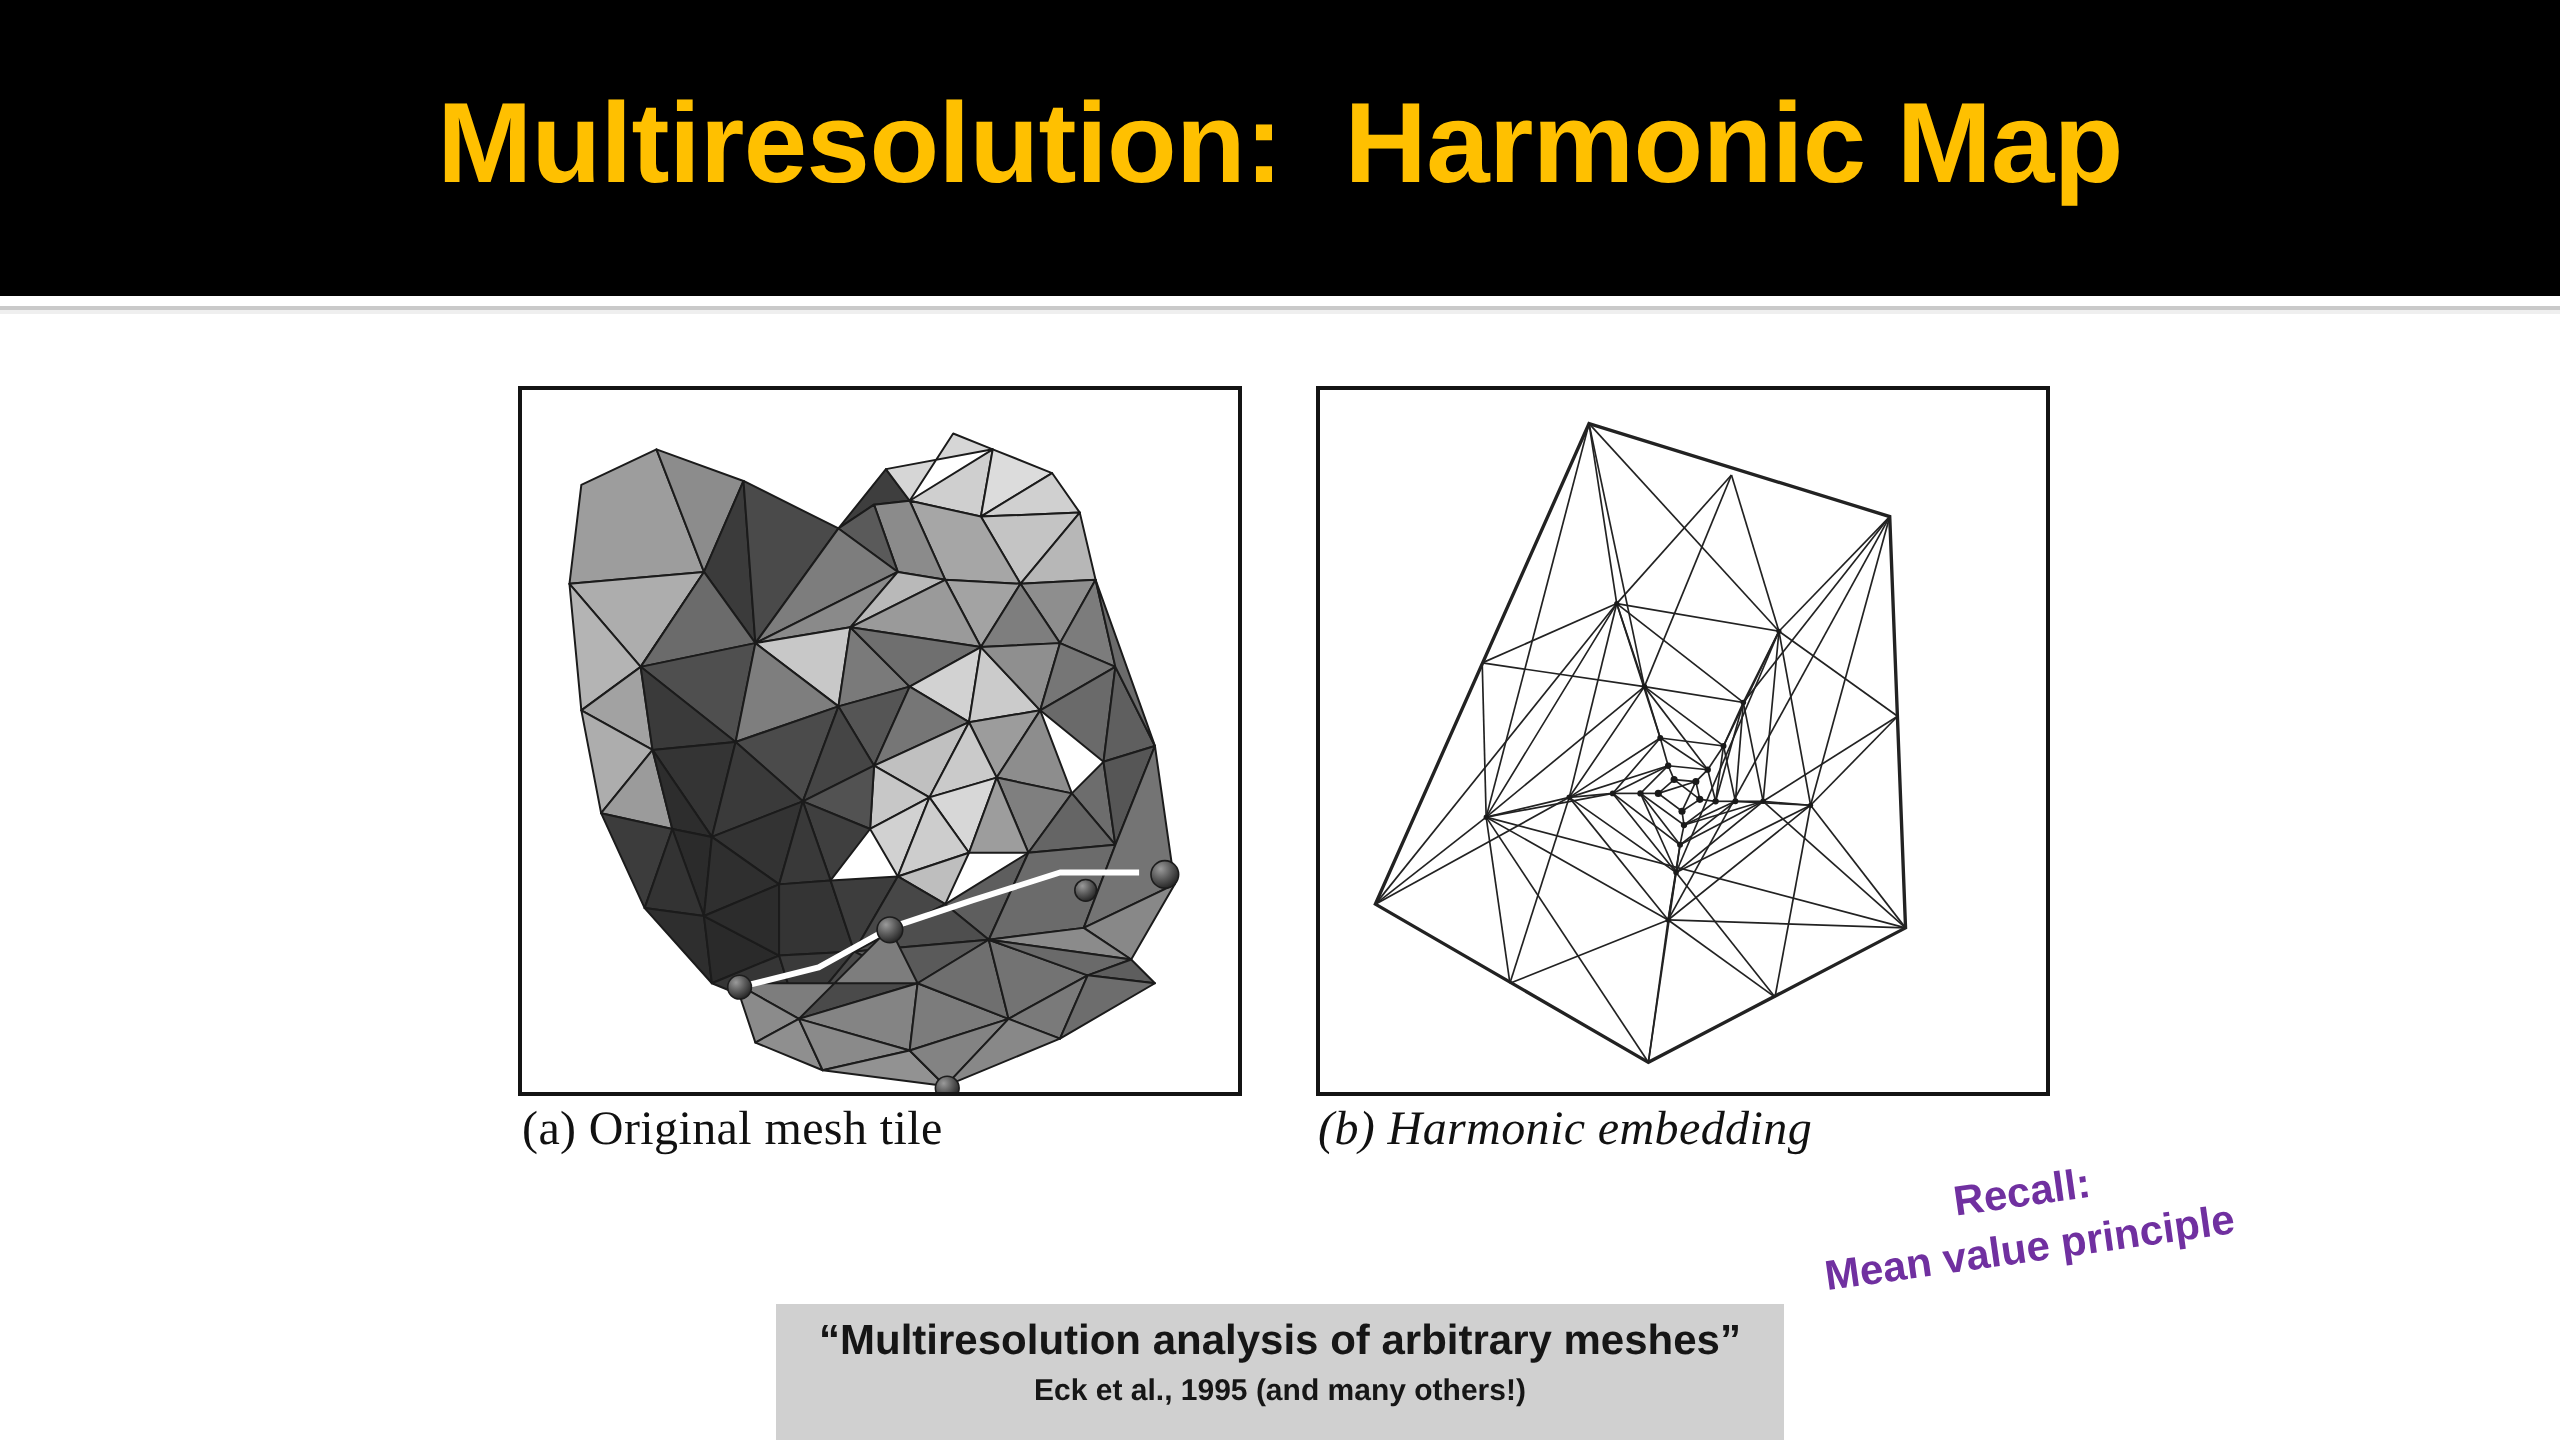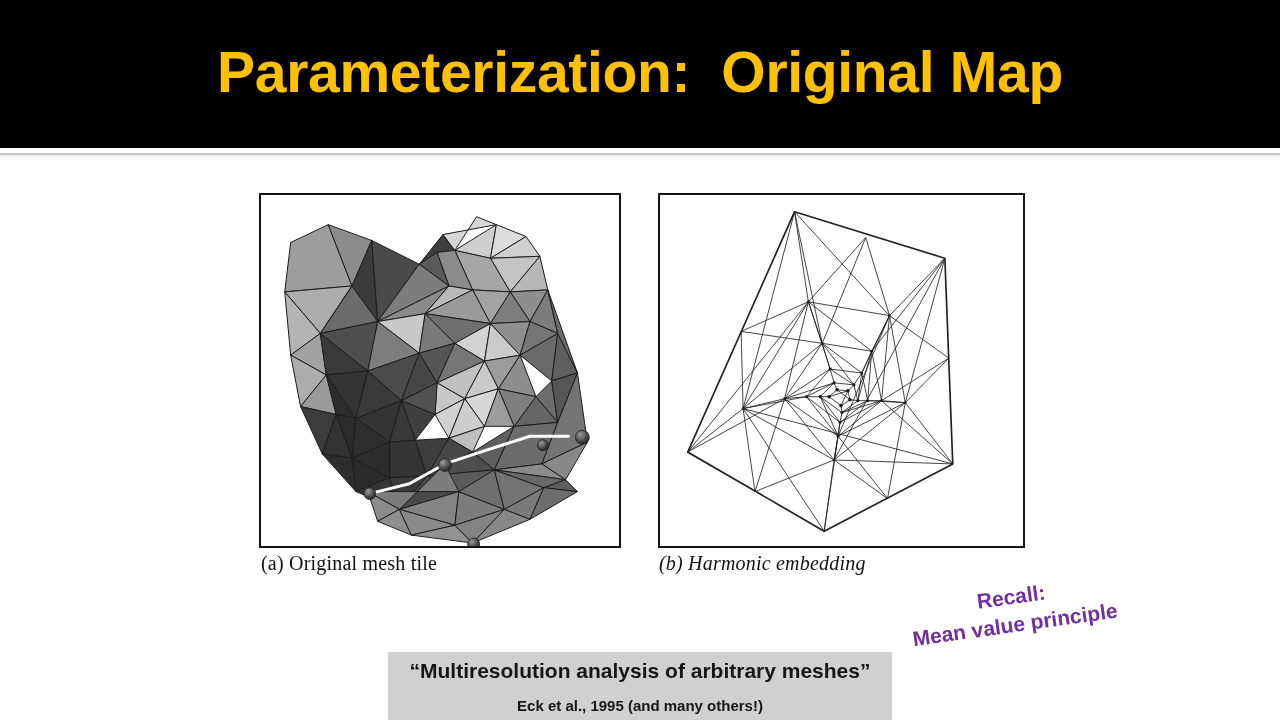--- a/index.html
+++ b/index.html
@@ -64,21 +64,21 @@
     box-sizing: border-box;
   }
   #figure-a-box { left: 259px; top: 193px; width: 362px; height: 355px; }
   #figure-b-box { left: 658px; top: 193px; width: 367px; height: 355px; }
 
   .figure-svg { display: block; width: 100%; height: 100%; }
 
   .fig-caption {
     position: absolute;
     font-family: "Liberation Serif", serif;
-    font-size: 20px;
+    font-size: 24px;
     color: #111111;
     white-space: nowrap;
     letter-spacing: 0.2px;
   }
   #caption-a { left: 261px; top: 552px; }
   #caption-b { left: 659px; top: 552px; font-style: italic; }
 
   
   #recall-annotation {
     position: absolute;
@@ -118,29 +118,29 @@
     line-height: 1.25;
     white-space: nowrap;
   }
   #citation-subtitle {
     display: block;
     font-family: "Liberation Sans", sans-serif;
     font-weight: bold;
     font-size: 15px;
     color: #161616;
     line-height: 1.35;
-    margin-top: 12px;
+    margin-top: 2px;
     white-space: nowrap;
   }
 </style>
 </head>
 <body>
 
 <div id="title-banner">
-  <div id="title-text">Parameterization:  Original Map</div>
+  <div id="title-text">Multiresolution:  Harmonic Map</div>
 </div>
 <div id="banner-divider"></div>
 
 <div id="figure-a-box" class="figure-box">
   <svg class="figure-svg" viewBox="0 0 362 355" preserveAspectRatio="none">
     <defs>
       <radialGradient id="sphereGrad" cx="35%" cy="30%" r="70%">
         <stop offset="0%" stop-color="#9a9a9a"></stop>
         <stop offset="55%" stop-color="#5a5a5a"></stop>
         <stop offset="100%" stop-color="#2a2a2a"></stop>

